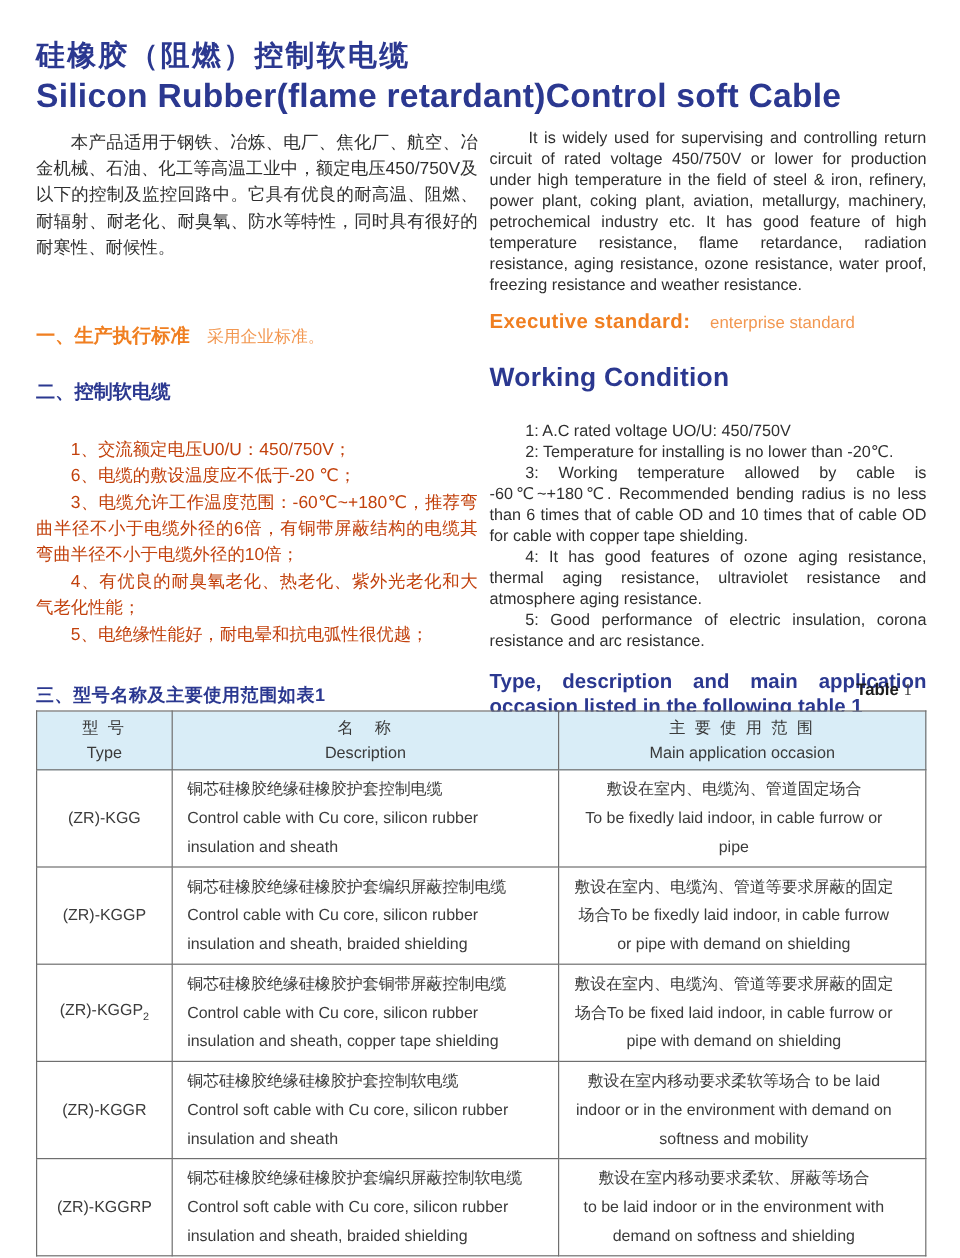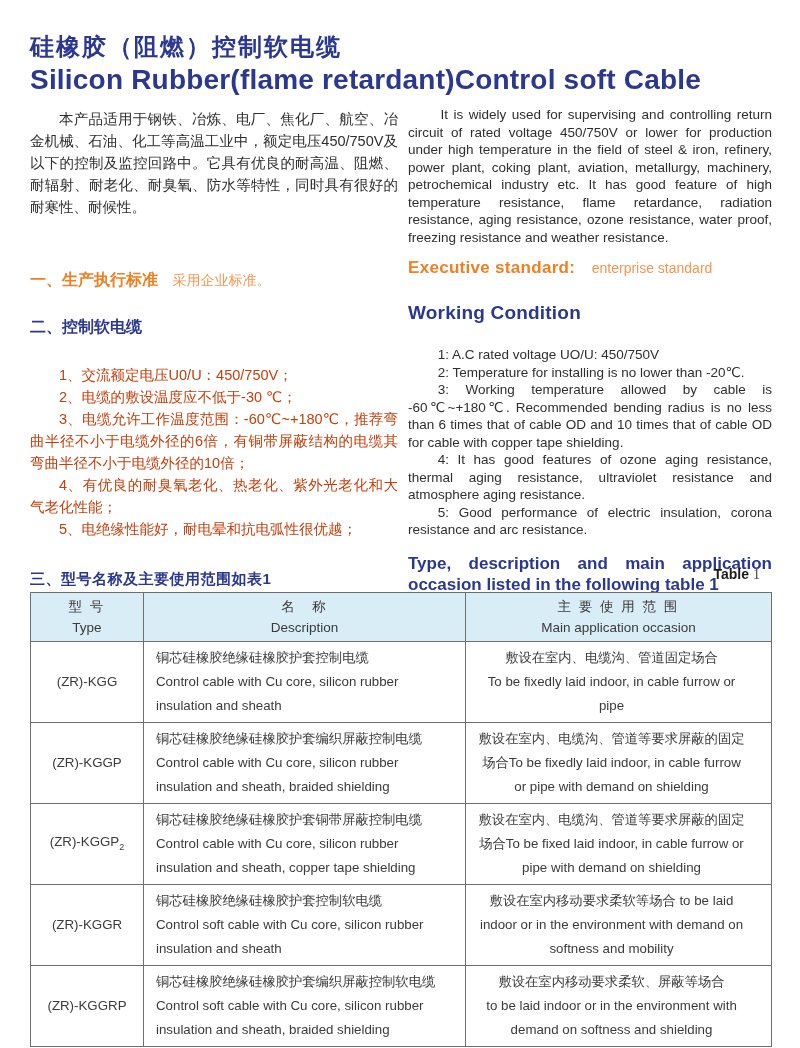--- a/index.html
+++ b/index.html
@@ -23,21 +23,21 @@
 
   .h-row-zh{margin-top:52px;}
   .h-orange-zh{font-size:16px;font-weight:bold;color:#f07f21;}
   .note-orange-zh{font-size:14px;color:#f29750;margin-left:10px;}
 
   .h-row-en{margin-top:12px;}
   .h-orange-en{font-size:17px;font-weight:bold;color:#f07f21;letter-spacing:0.3px;}
   .note-orange-en{font-size:14px;color:#f29750;margin-left:12px;}
 
   .h-navy-zh{margin:26px 0 0 0;font-size:16px;font-weight:bold;color:#2b3890;}
-  .h-navy-en{margin:24px 0 0 0;font-size:19px;font-weight:bold;color:#2b3890;letter-spacing:0.2px;}
+  .h-navy-en{margin:24px 0 0 0;font-size:22px;font-weight:bold;color:#2b3890;letter-spacing:0.2px;}
 
   .list-zh{margin-top:26px;}
   .list-zh p{margin:0;font-size:14.5px;line-height:22px;text-align:justify;text-indent:2em;color:#c2410c;}
   .list-en{margin-top:22px;}
   .list-en p{margin:0;font-size:13.5px;line-height:17.5px;text-align:justify;text-indent:2.2em;color:#2f2f2f;}
 
   .h3-zh{margin:30px 0 0 0;font-size:15px;font-weight:bold;color:#2b3890;letter-spacing:0.5px;}
   .h3-en{margin:14px 0 0 0;font-size:17px;font-weight:bold;color:#2b3890;line-height:21px;text-align:justify;}
 
   
@@ -83,21 +83,21 @@
 
     <div class="h-row-zh">
       <span class="h-orange-zh">一、生产执行标准</span>
       <span class="note-orange-zh">采用企业标准。</span>
     </div>
 
     <h3 class="h-navy-zh">二、控制软电缆</h3>
 
     <div class="list-zh">
       <p>1、交流额定电压U0/U：450/750V；</p>
-      <p>2、电缆的敷设温度应不低于-30 ℃；</p>
+      <p>6、电缆的敷设温度应不低于-20 ℃；</p>
       <p>3、电缆允许工作温度范围：-60℃~+180℃，推荐弯曲半径不小于电缆外径的6倍，有铜带屏蔽结构的电缆其弯曲半径不小于电缆外径的10倍；</p>
       <p>4、有优良的耐臭氧老化、热老化、紫外光老化和大气老化性能；</p>
       <p>5、电绝缘性能好，耐电晕和抗电弧性很优越；</p>
     </div>
 
     <h3 class="h3-zh">三、型号名称及主要使用范围如表1</h3>
   </div>
 
   <div class="col-right">
     <p class="intro-en">It is widely used for supervising and controlling return circuit of rated voltage 450/750V or lower for production under high temperature in the field of steel &amp; iron, refinery, power plant, coking plant, aviation, metallurgy, machinery, petrochemical industry etc. It has good feature of high temperature resistance, flame retardance, radiation resistance, aging resistance, ozone resistance, water proof, freezing resistance and weather resistance.</p>

